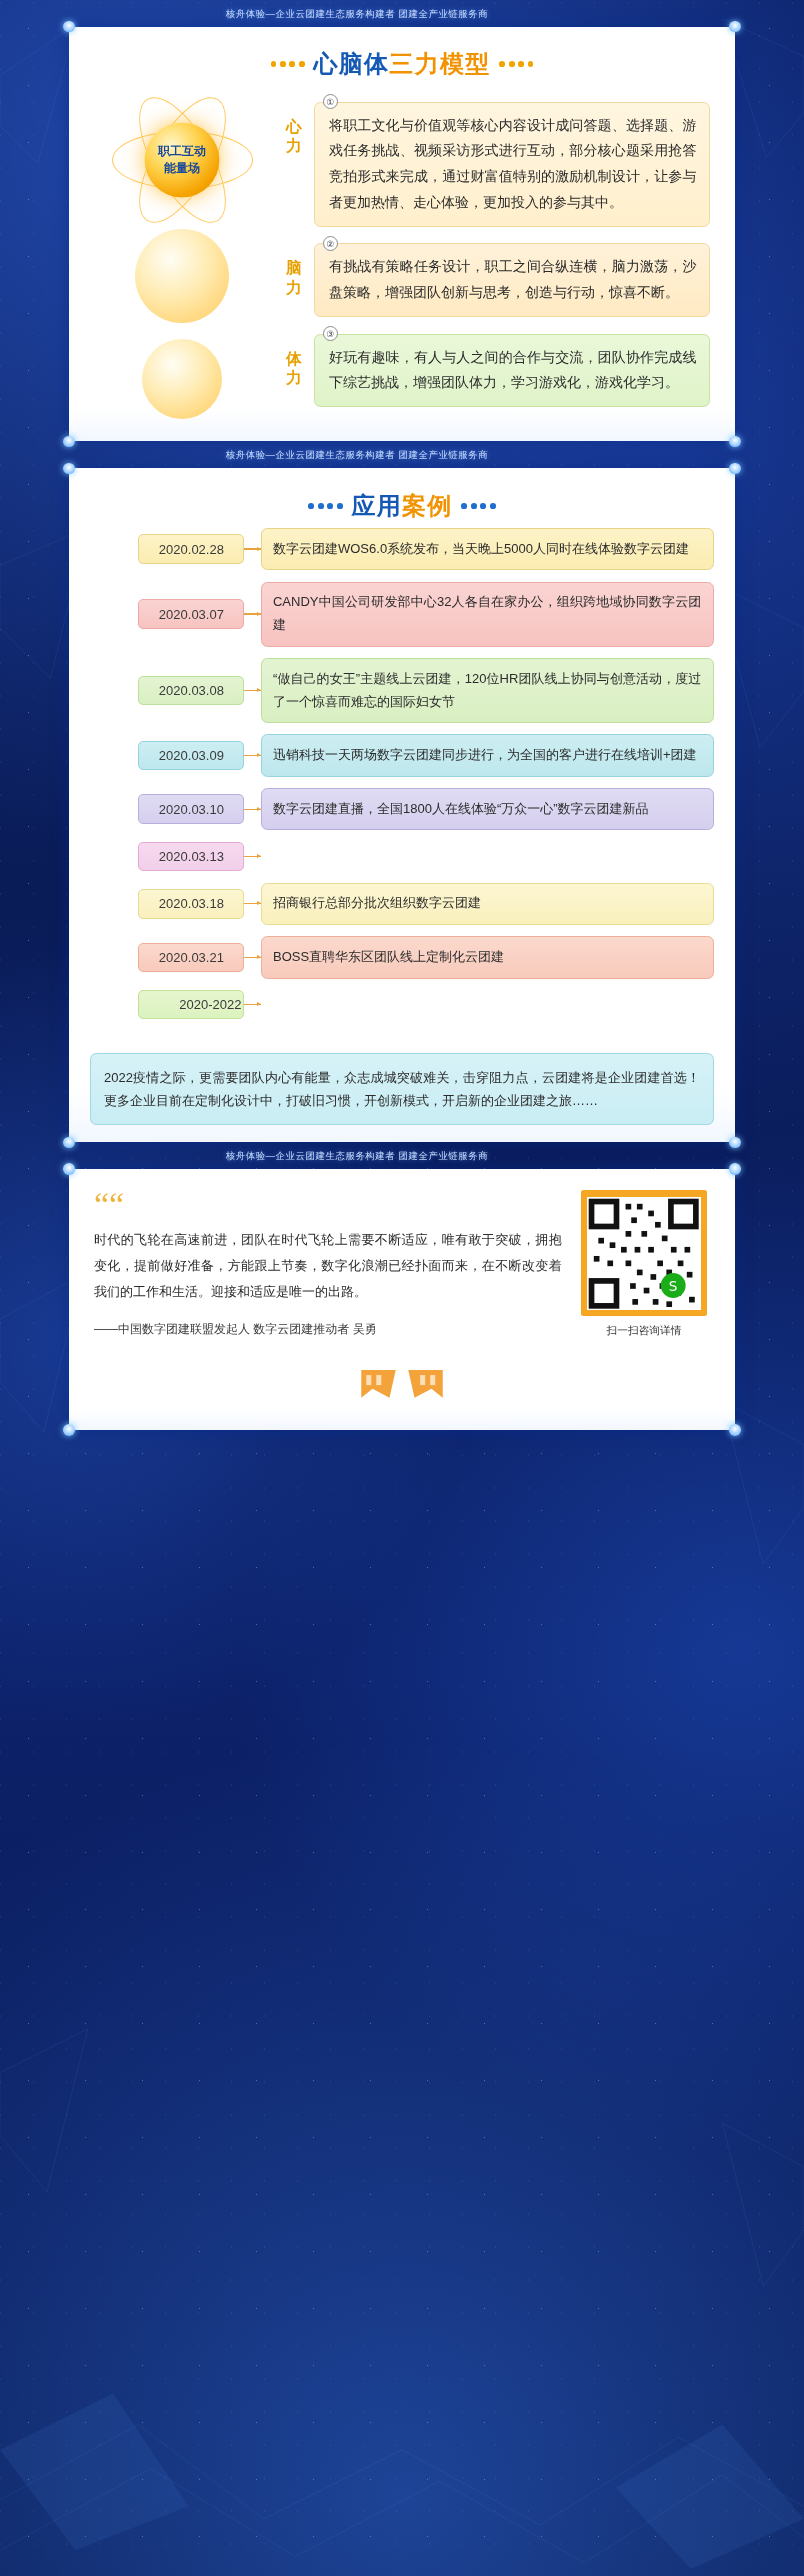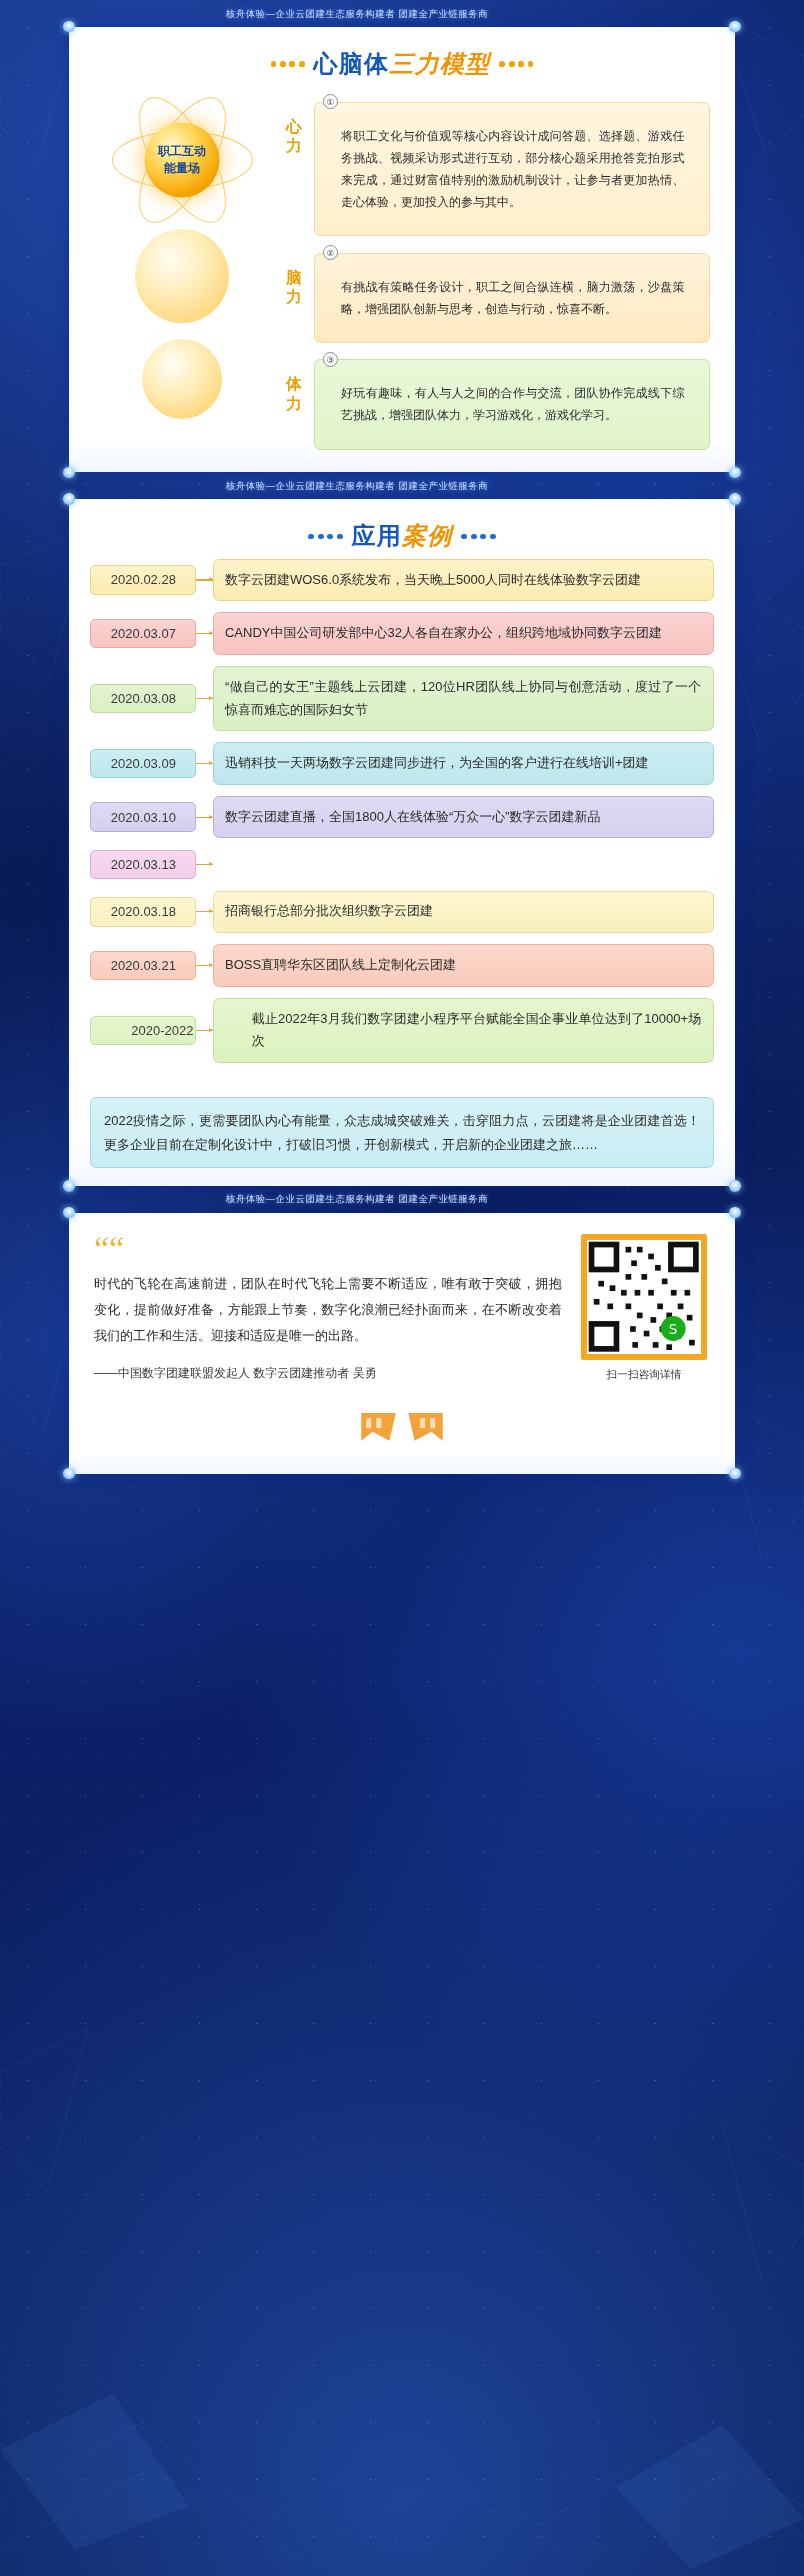--- a/index.html
+++ b/index.html
@@ -65,21 +65,21 @@
   }
   .card .pin-bl{ left:-5.7px; } .card .pin-br{ right:-5.7px; }
 
   
   .headline { display:flex; align-items:center; justify-content:center; gap:8.8px; padding:21.4px 0 6.3px; }
   .dots4 { display:flex; gap:3.8px; }
   .dots4 i { width:5.7px; height:5.7px; border-radius:50%; background:#f0a500; display:block; }
   .dots4.blue i { background:#1f6fd0; }
   .hl-text { font-size:24px; font-weight:bold; letter-spacing:1.3px; }
   .hl-a { color:#1559b5;margin-top:12px; }
-  .hl-b { color:#f19300;font-style:italic; }
+  .hl-b { color:#f19300; }
 
   
   .model-wrap { display:flex; padding: 3.8px 25px 22.6px 19px; gap: 3.8px; }
   .model-left { width: 188px; position:relative; }
   .atom {
     position:relative; width:144px; height:132px; margin: 3.8px auto 0;
   }
   .atom .core {
     position:absolute; left:50%; top:50%; transform:translate(-50%,-50%);
     width:75px; height:75px; border-radius:50%;
@@ -108,27 +108,27 @@
   .model-right { flex:1; display:flex; flex-direction:column; gap:16.3px; padding-top:11.3px; }
   .mitem { display:flex; align-items:flex-start; gap:6.3px; }
   .mlabel { width:28px; flex:0 0 28px; color:#e6a100; font-size:15.7px; font-weight:bold; line-height:1.25; text-align:center; padding-top:15px; }
   .mlabel.l2 { color:#e6a100; }
   .mbox { position:relative; flex:1; border-radius:6.3px; padding:10px 12.6px 10px 14px; }
   .mbox .num {
     position:absolute; left:7.5px; top:-8.2px; width:15px; height:15px; border-radius:50%;
     border:1.3px solid #8b8b8b; background:#fff; color:#333; font-size:8.8px;
     display:flex; align-items:center; justify-content:center;
   }
-  .mbox p { margin:12px; font-size:12px; line-height:1.85; color:#2b2b2b; text-align:justify; }
+  .mbox p { margin:0; font-size:14px; line-height:1.85; color:#2b2b2b; text-align:justify; }
   .mb-1 { background: linear-gradient(180deg,#fff6e0,#ffefcc); border:0.6px solid #f3d9a0; }
   .mb-2 { background: linear-gradient(180deg,#fff2da,#ffeac2); border:0.6px solid #f3d9a0; }
   .mb-3 { background: linear-gradient(180deg,#eaf8d9,#dff3c8); border:0.6px solid #c6e3a2; }
 
   
-  .case-wrap { padding: 0 21.4px 16.3px 21.4px; }
+  .case-wrap { padding: 0 21.4px 16.3px 21.4px; margin-left: 48px; }
   .case-row { display:flex; align-items:center; margin-bottom:11.3px; }
   .date-chip {
     width:106px; flex:0 0 106px; text-align:center;
     font-size:13px; color:#3a3a3a; padding:6.3px 0; border-radius:5px;
     border:0.6px solid rgba(0,0,0,.15);
     position:relative;
   }
   .connector { width:16.3px; flex:0 0 16.3px; height:1.3px; background:#e8a33d; position:relative; }
   .connector::after{ content:""; position:absolute; right:-0.6px; top:-1.9px; border-left:4.4px solid #e8a33d; border-top:2.5px solid transparent; border-bottom:2.5px solid transparent; }
   .case-box {
@@ -339,21 +339,20 @@
 
     <div class="case-row">
       <div class="date-chip c-orange">2020.03.21</div>
       <div class="connector"></div>
       <div class="case-box c-orange">BOSS直聘华东区团队线上定制化云团建</div>
     </div>
 
     <div class="case-row">
       <div class="date-chip c-lgreen">2020-2022</div>
       <div class="connector"></div>
-      <div class="case-box c-lgreen">截止2022年3月我们数字团建小程序平台赋能全国企事业单位达到了10000+场次</div>
     </div>
 
   </div>
 
   <div class="summary">2022疫情之际，更需要团队内心有能量，众志成城突破难关，击穿阻力点，云团建将是企业团建首选！更多企业目前在定制化设计中，打破旧习惯，开创新模式，开启新的企业团建之旅……</div>
   <div style="height:17.6px"></div>
 </div>
 
 <div class="band">
   <div class="band-title">核舟体验—企业云团建生态服务构建者  团建全产业链服务商</div>

